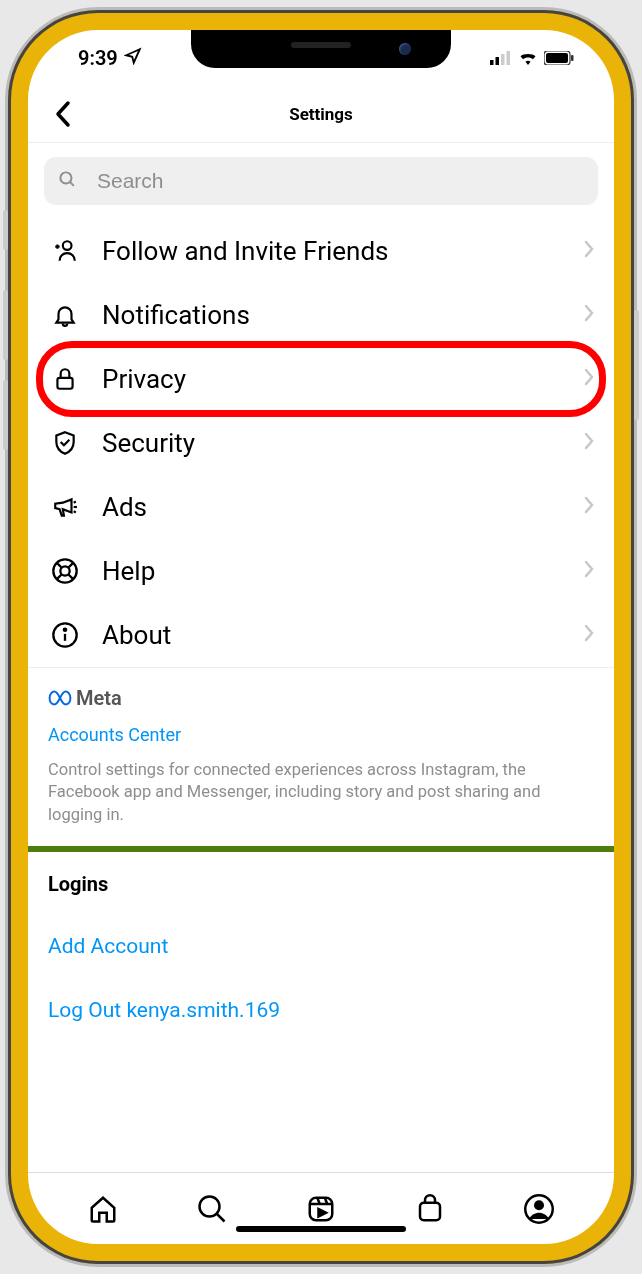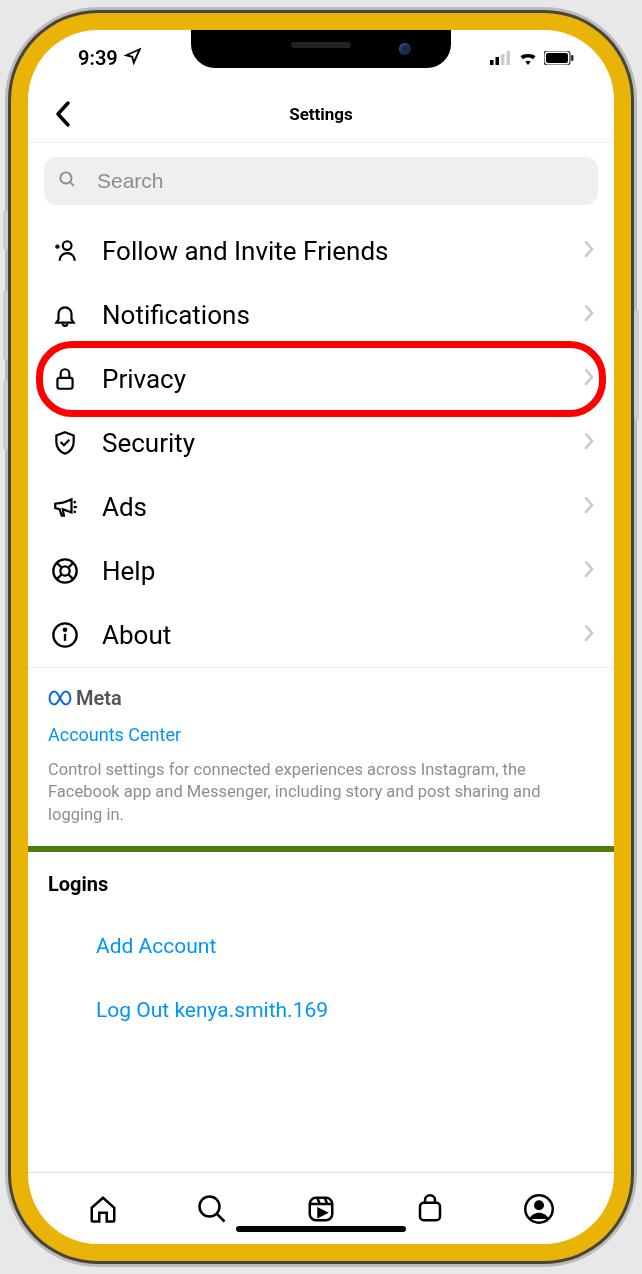--- a/index.html
+++ b/index.html
@@ -180,21 +180,20 @@
   .logins-title {
     font-weight: 700;
     font-size: 20px;
     margin-bottom: 28px;
   }
   .link-item {
     color: #0095f6;
     font-size: 21px;
     padding: 10px 0;
     cursor: pointer;
-    margin-left: 48px;
   }
   .bottom-nav {
     height: 72px;
     display: flex;
     justify-content: space-around;
     align-items: center;
     border-top: 1px solid #ddd;
     padding: 0 20px;
   }
   .bottom-nav .nav-item {

